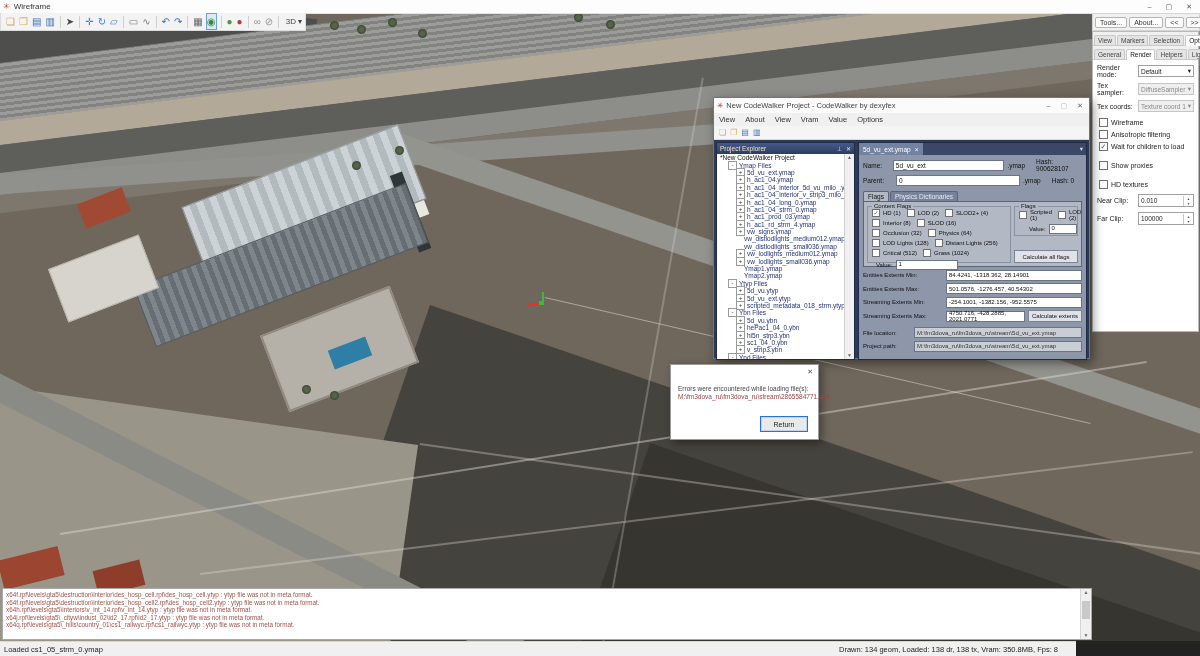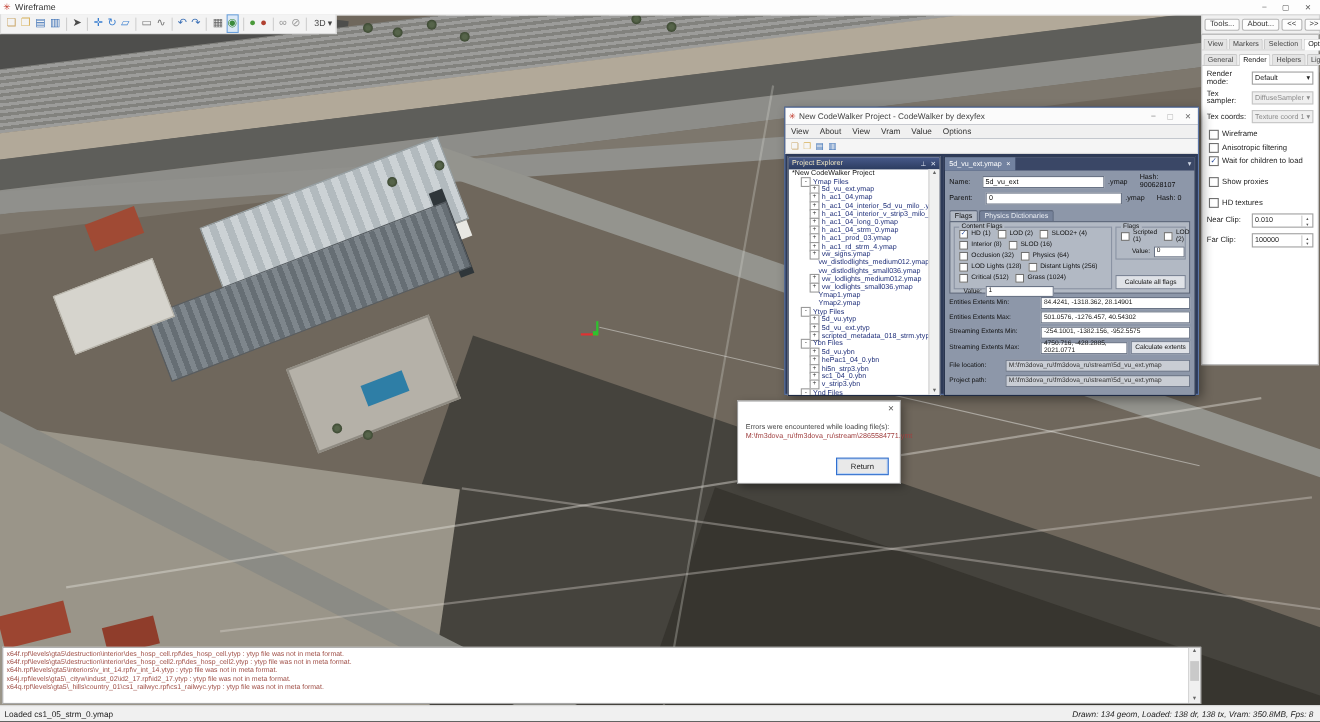--- a/index.html
+++ b/index.html
@@ -101,24 +101,24 @@
   #error-dialog .btn{position:absolute;right:10px;bottom:7px;width:46px;height:14px;background:#e9e9e9;
                      border:1px solid #2f6fd0;box-shadow:0 0 0 1px #bcd4f5 inset;display:flex;align-items:center;
                      justify-content:center;font-size:7px;color:#222;}
   
   #log-panel{left:2px;top:588px;width:1090px;height:52px;background:#fff;border:1px solid #a9a9a9;z-index:45;box-sizing:border-box;}
   #log-lines{position:absolute;left:3px;top:2px;right:12px;bottom:2px;overflow:hidden;font-size:6.3px;
              line-height:7.6px;color:#a05048;white-space:nowrap;}
   #log-scroll{position:absolute;right:0;top:0;bottom:0;width:10px;background:#f0f0f0;border-left:1px solid #d5d5d5;
               font-size:5px;color:#666;text-align:center;}
   #log-scroll .thumb{position:absolute;left:1px;right:1px;top:12px;height:18px;background:#c9c9c9;}
-  #status-bar{left:0;top:641px;width:1200px;height:15px;background:#f0f0f0;border-top:1px solid #d8d8d8;
+  #status-bar{left:0;top:641px;width:1076px;height:15px;background:#f0f0f0;border-top:1px solid #d8d8d8;
               display:flex;align-items:center;font-size:7.5px;color:#222;z-index:45;box-sizing:border-box;}
   #status-bar .left{padding-left:4px;}
-  #status-bar .right{margin-left:auto;padding-right:6px;font-style:italic;}
+  #status-bar .right{margin-left:auto;padding-right:18px;}
 </style>
 </head>
 <body>
 
 <div id="app">
 
   <div id="viewport" class="abs">
     <div style="left:-30px;top:-15px;width:340px;height:135px;transform:rotate(7deg);background:#4e4e4c;"></div>
     <div style="left:300px;top:-42px;width:1000px;height:36px;transform:rotate(-7deg);background:#3e3e3c;"></div>
     <div style="left:-80px;top:-26px;width:1400px;height:58px;transform:rotate(-7deg);background:repeating-linear-gradient(0deg,#9c9c9a 0 3px,#82827e 3px 6px);"></div>

